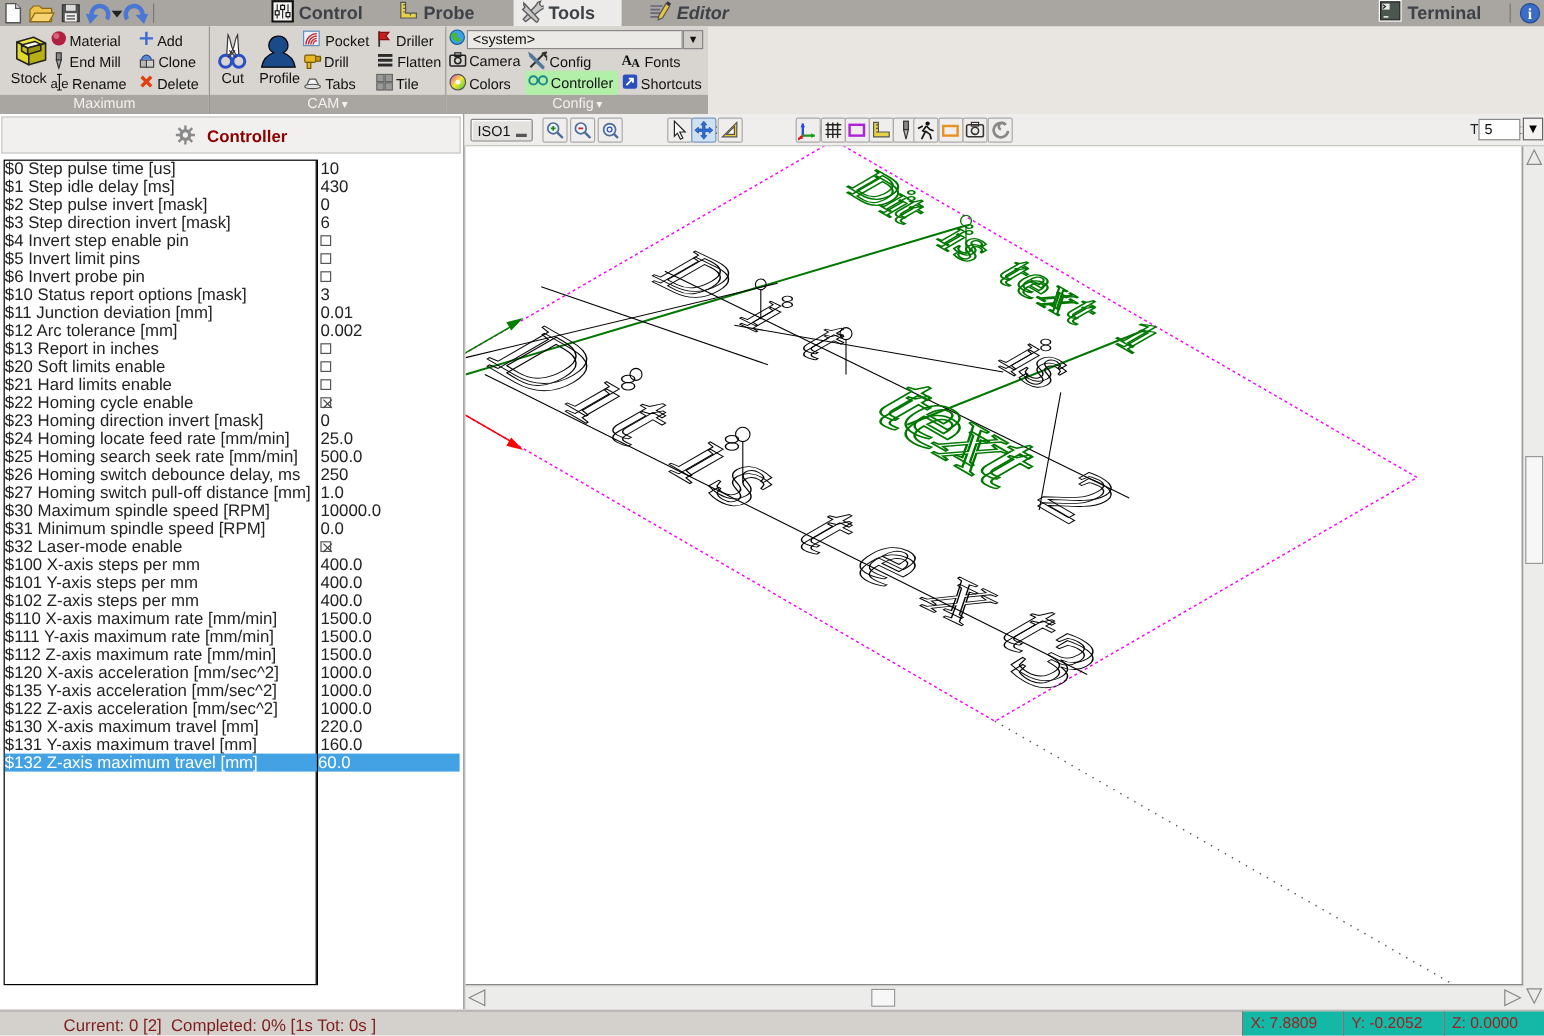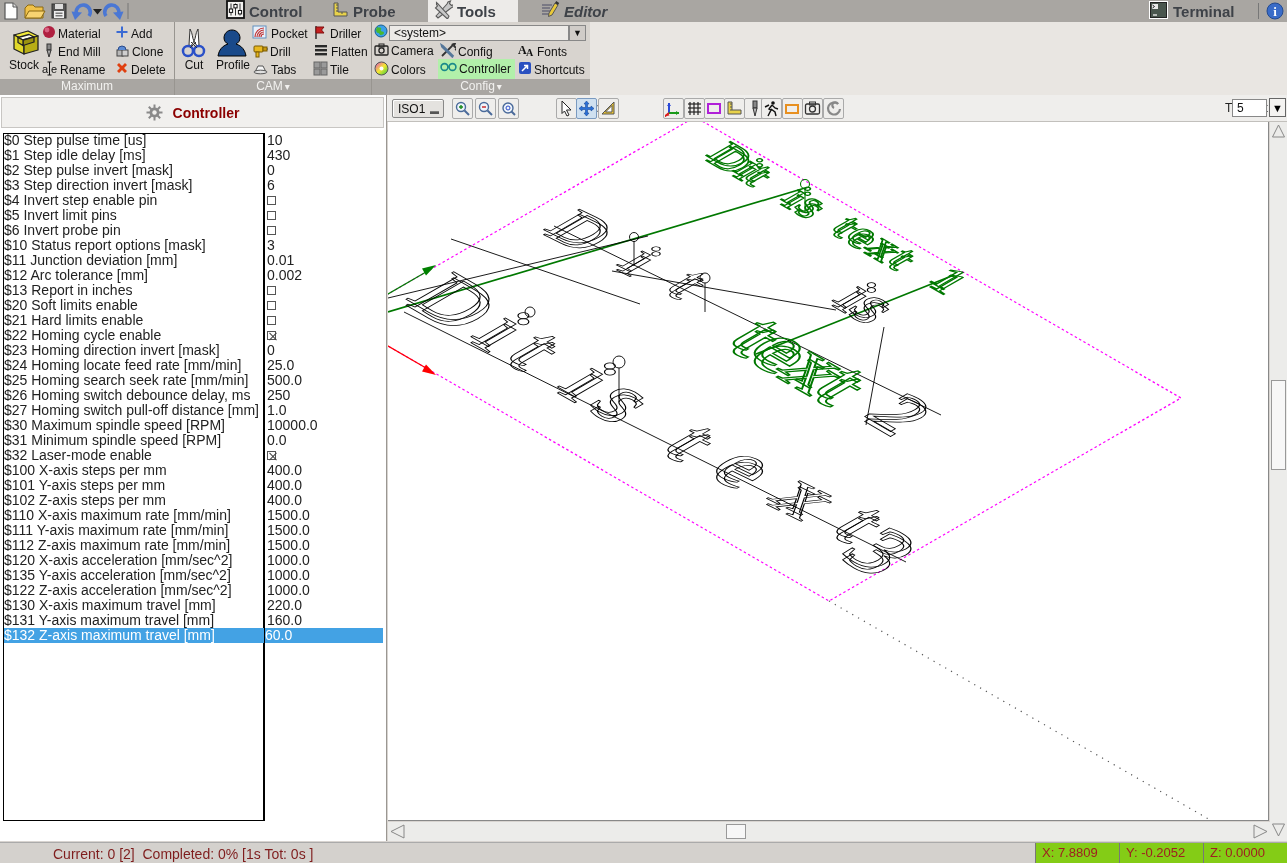--- a/index.html
+++ b/index.html
@@ -41,21 +41,21 @@
 #vscroll { position:absolute; left:1270px; top:122px; width:17px; height:719px; background:#ececea; }
 #hscroll { position:absolute; left:388px; top:822px; width:882px; height:19px; background:#ececea; }
 #vthumb { position:absolute; left:1271px; top:380px; width:15px; height:90px; background:#f7f7f7; border:1px solid #999; }
 #hthumb { position:absolute; left:726px; top:824px; width:20px; height:15px; background:#f7f7f7; border:1px solid #999; }
 .czb { position:absolute; top:3px; width:21px; height:21px; background:#efeeec; border:1px solid #aaa; border-radius:2px; display:flex; align-items:center; justify-content:center; }
 .czb.sel { background:#cfe0f0; border-color:#7a9ac0; }
 .czt { position:absolute; top:6px; font-size:12px; color:#222;margin-left:48px; }
 
 #statusbar { position:absolute; left:0; top:842px; width:1287px; height:21px; background:#d4d1cd; border-top:1px solid #aaa; }
 #stleft { position:absolute; left:17px; top:3px; font-size:14px; color:#7f1d1d;margin-left:36px; }
-.stbox { position:absolute; top:0; height:21px; background:#84cc16; border-left:1px solid #777; font-size:13px; color:#9e2020; line-height:20px; padding-left:6px; }
+.stbox { position:absolute; top:0; height:21px; background:#14b8a6; border-left:1px solid #777; font-size:13px; color:#9e2020; line-height:20px; padding-left:6px; }
 </style>
 </head>
 <body>
 <div id="app">
   <div id="tabbar">
     <svg id="qicons" width="135" height="22" viewBox="0 0 135 22">
 
       <g>
           <path d="M5 3 h8 l4 4 v12 h-12 z" fill="#fdfdfd" stroke="#555" stroke-width="1.2"></path>
           <path d="M13 3 v4 h4" fill="#ddd" stroke="#555"></path>

